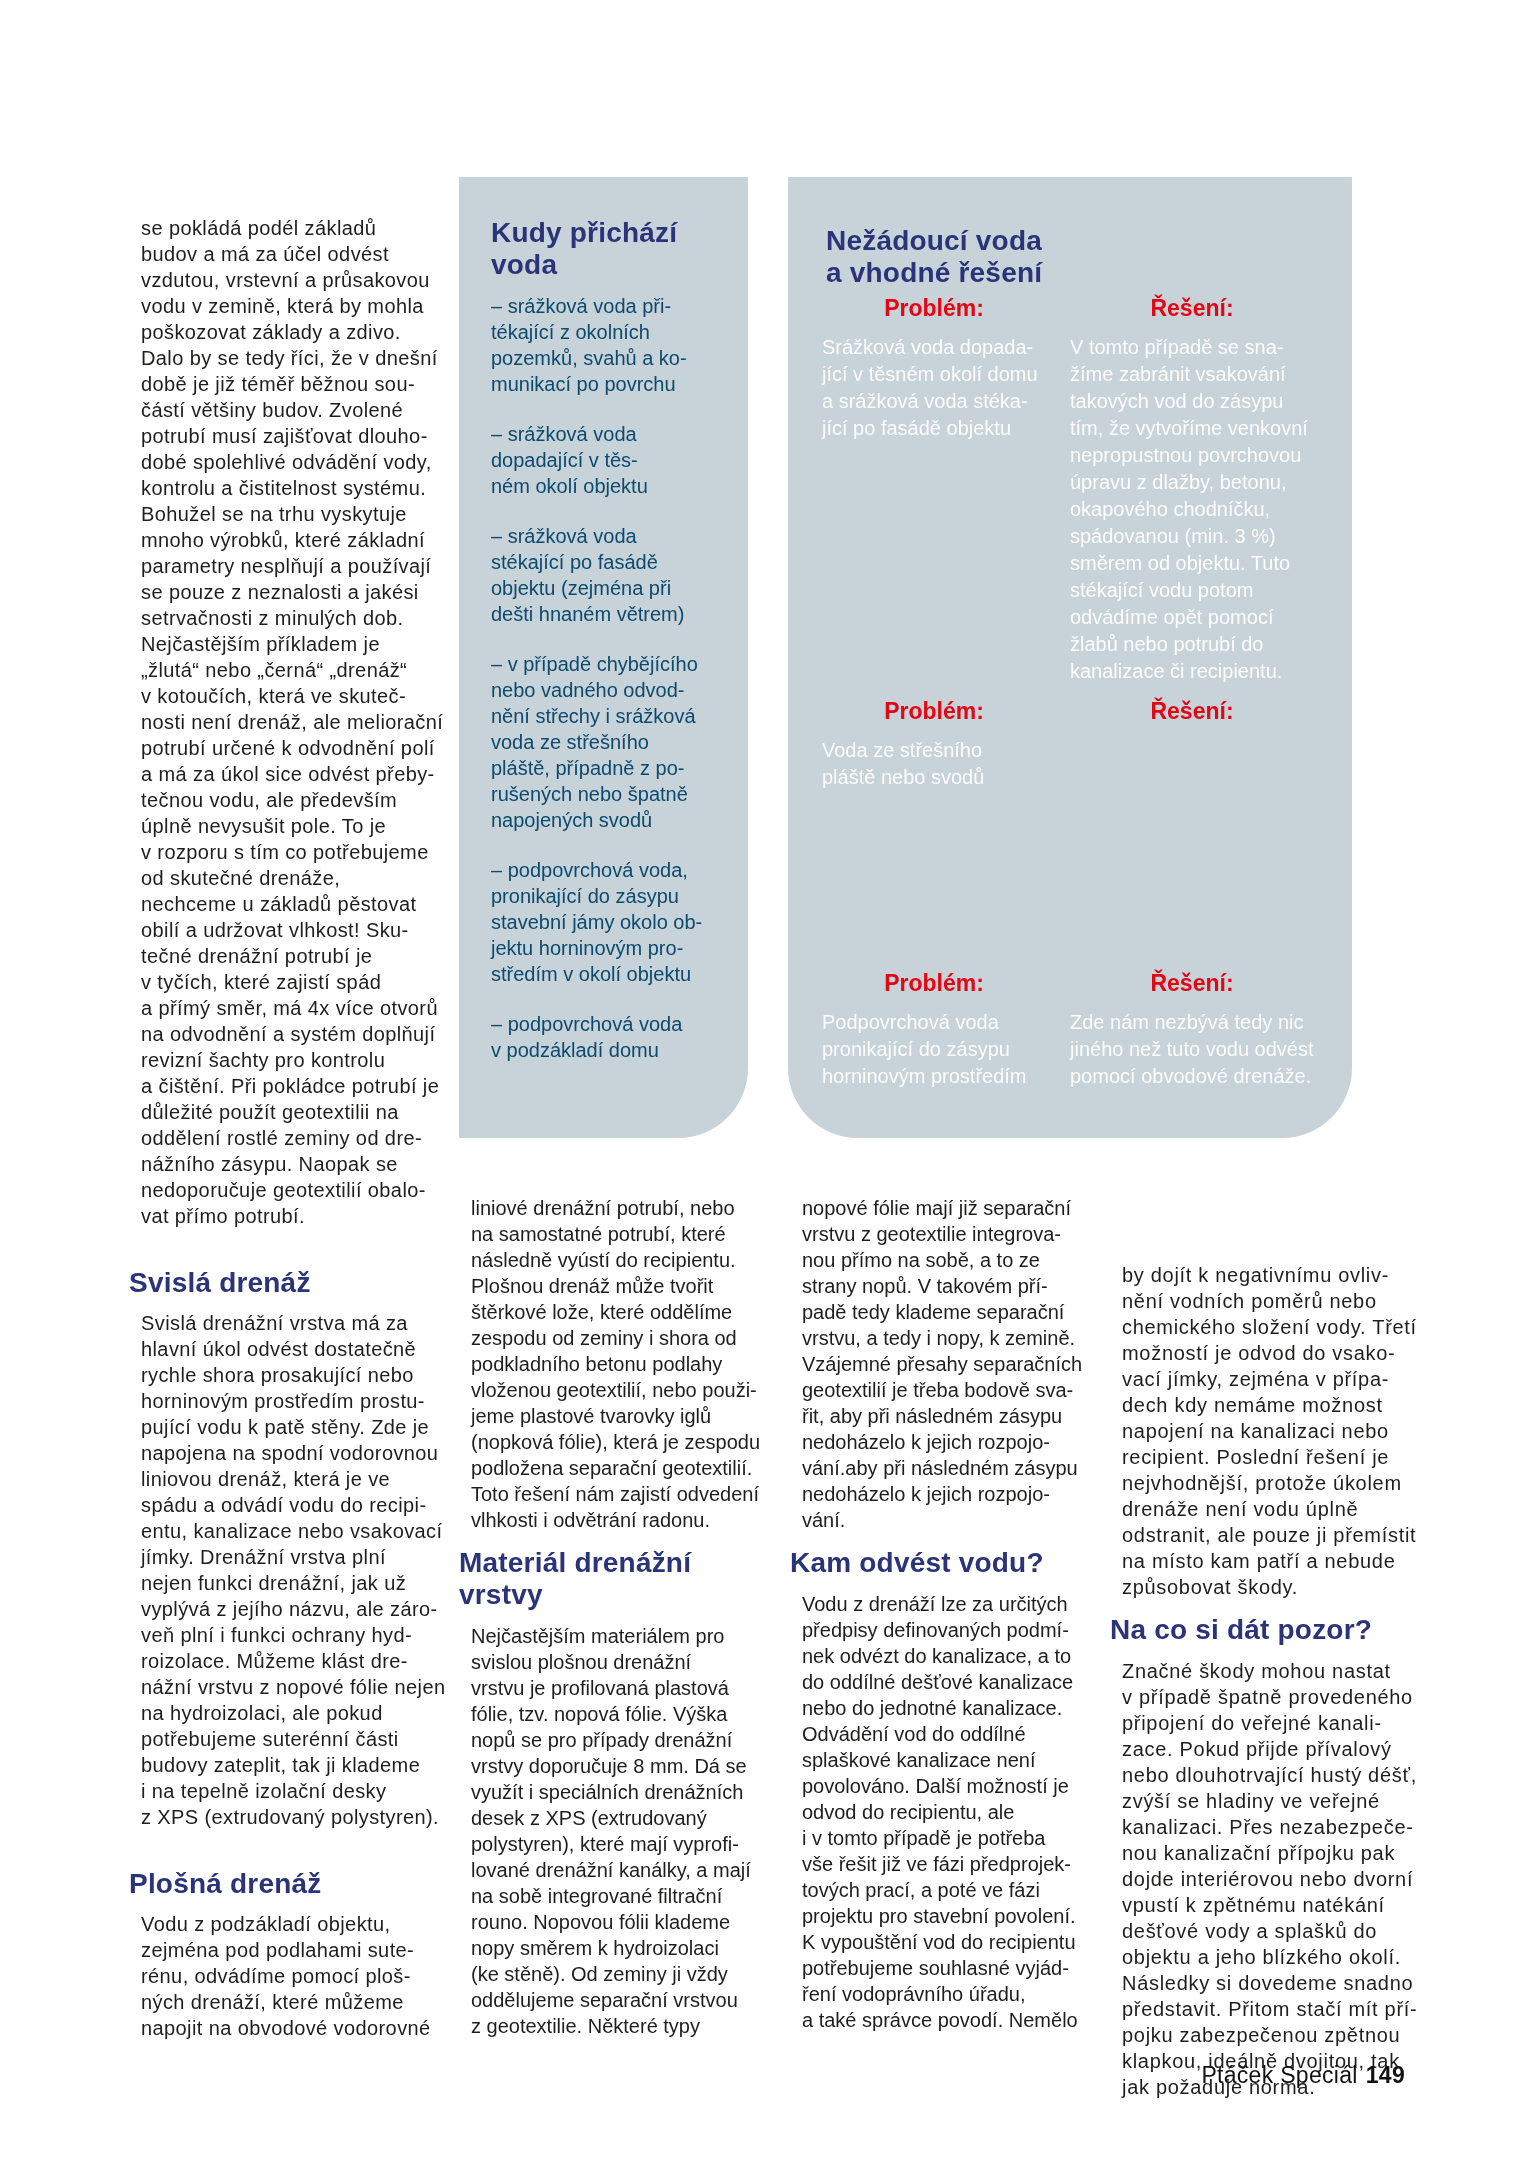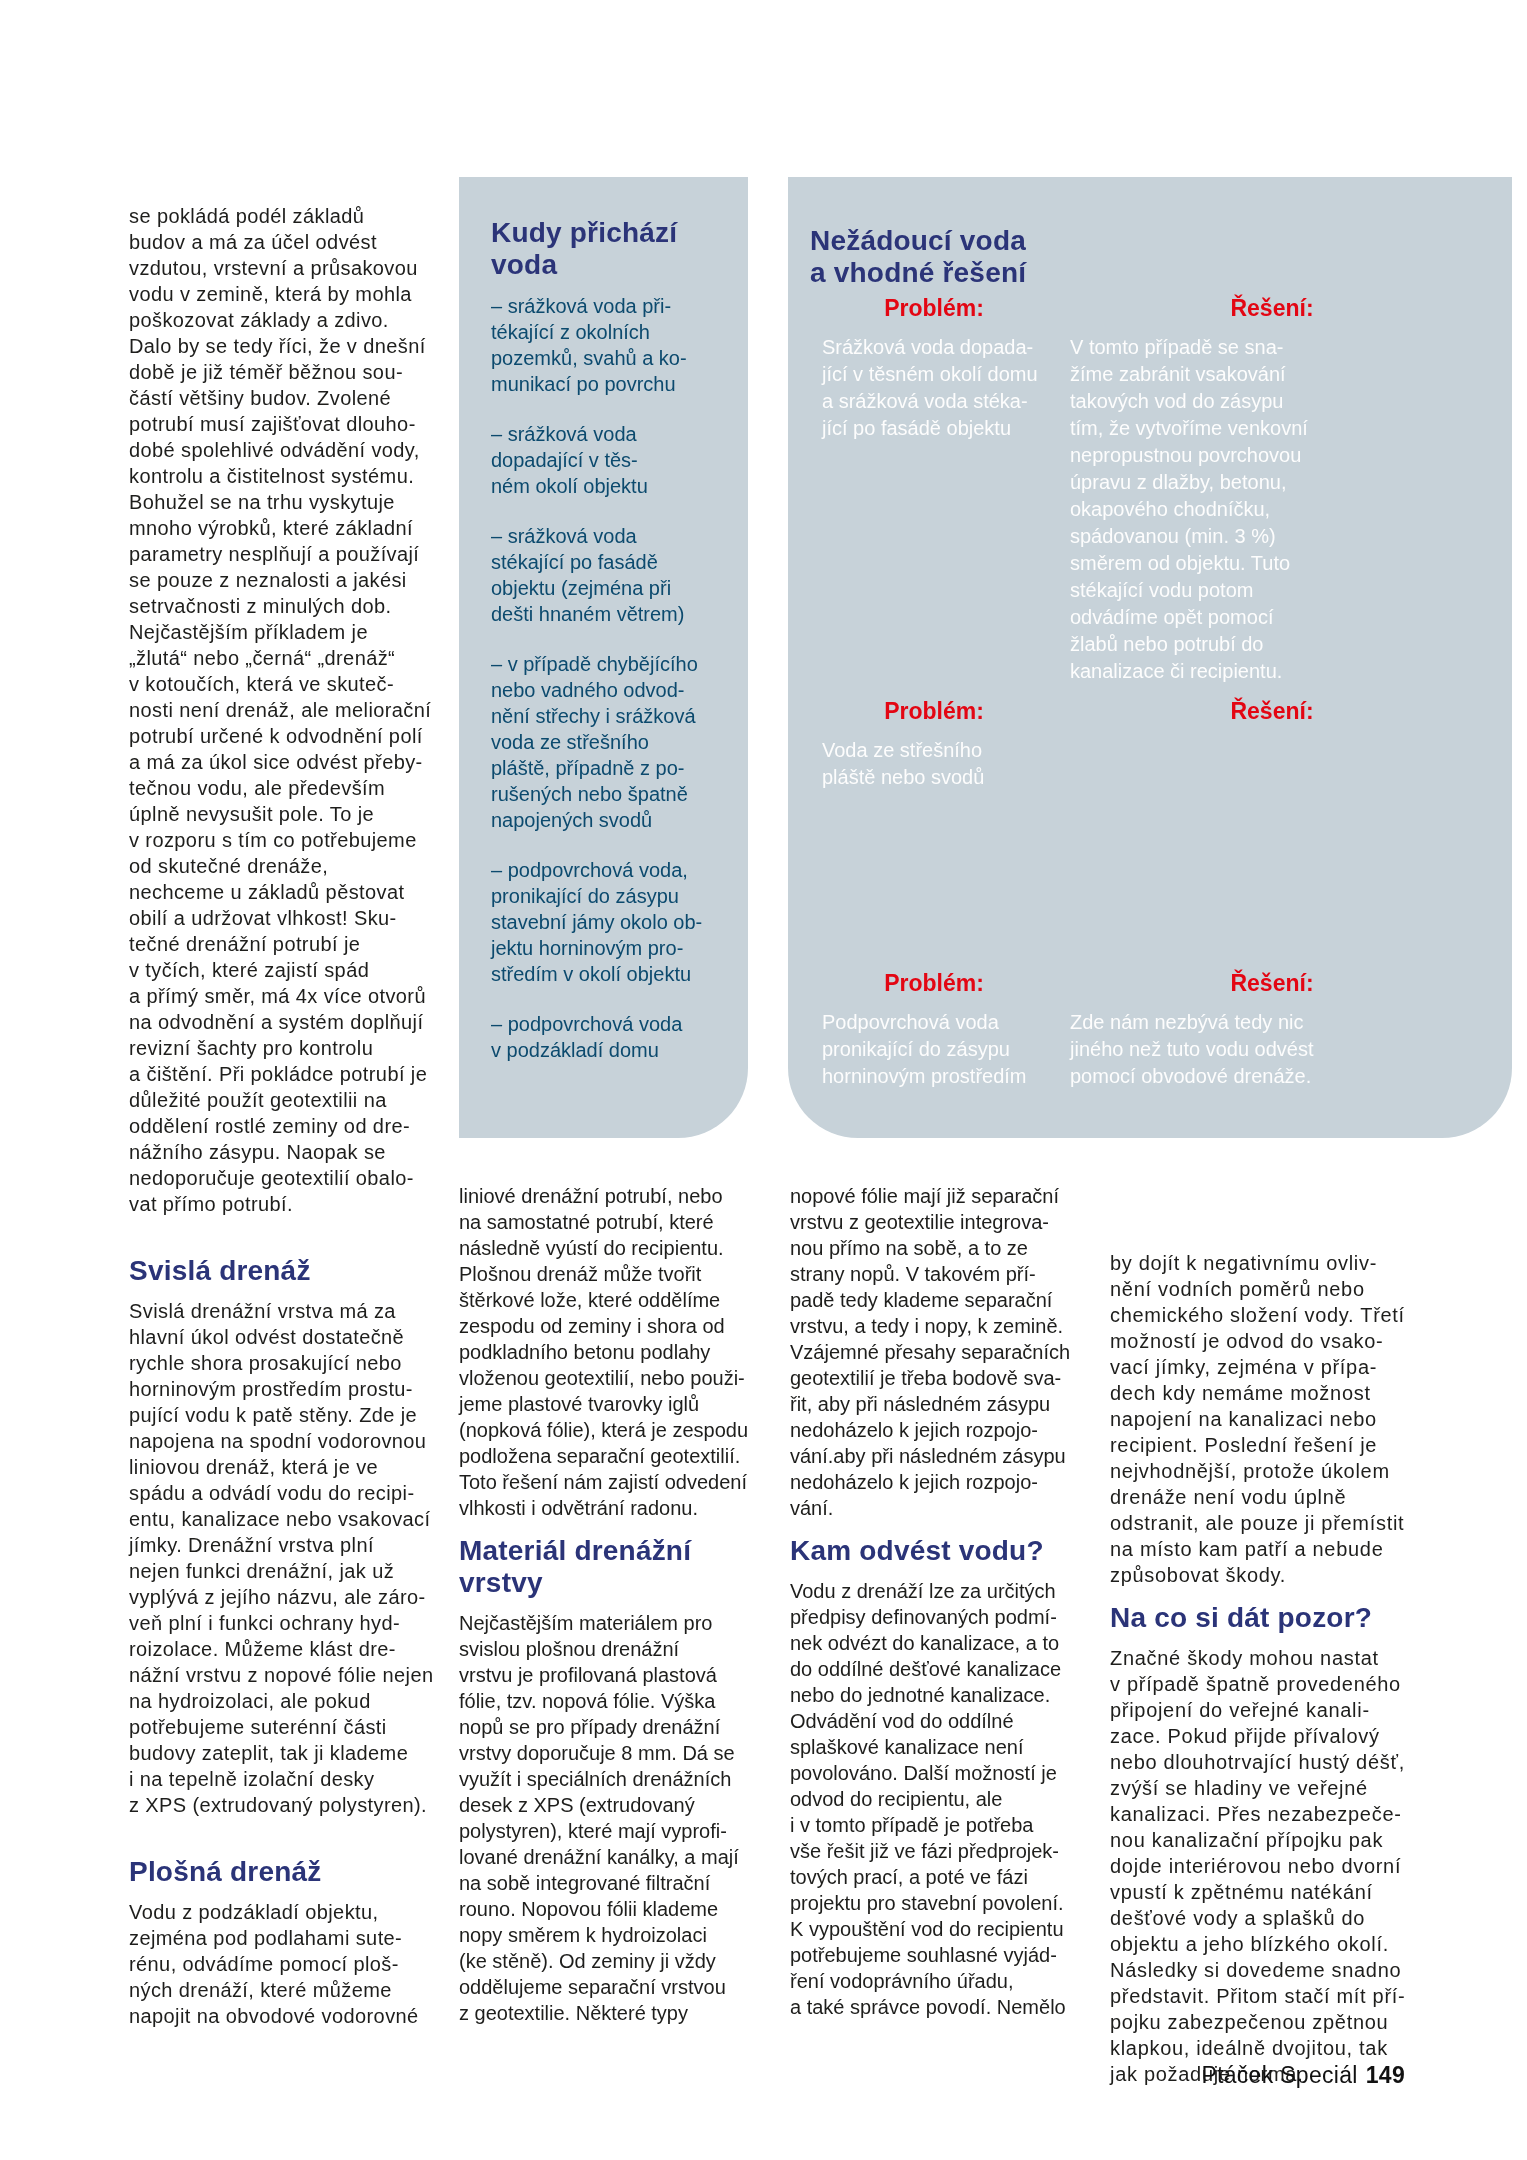--- a/index.html
+++ b/index.html
@@ -24,42 +24,42 @@
   }
   .infobox{
     position:absolute;top:177px;background:#c7d2d9;
   }
   #box-sources{
     left:459px;width:289px;height:961px;
     border-radius:0 0 70px 0;
     padding:40px 24px 0 32px;box-sizing:border-box;
   }
   #box-problems{
-    left:788px;width:724px;height:961px;
+    left:788px;width:564px;height:961px;
     border-radius:0 0 70px 70px;
-    padding:48px 30px 0 22px;box-sizing:border-box;
+    padding:48px 30px 0 38px;box-sizing:border-box;
   }
   .box-heading{
     font-size:28px;line-height:32px;font-weight:bold;color:#2b3478;
     margin:0 0 12px 0;white-space:pre-line;letter-spacing:0.2px;
   }
   .box-item{
     color:#0c4a6e;font-size:20px;line-height:26px;margin:0 0 24px 0;
   }
   .pbox-row{position:absolute;left:22px;right:26px;display:flex;}
   .pbox-row.r1{top:118px;}
   .pbox-row.r2{top:521px;}
   .pbox-row.r3{top:793px;}
   .pbox-cell-problem{width:248px;flex:none;}
   .pbox-cell-solution{flex:1;}
   .pbox-label{
     color:#e30613;font-weight:bold;font-size:23px;line-height:27px;margin:0;text-align:center;
   }
   .pbox-text{color:#fdfdfd;font-size:20px;line-height:27px;margin:12px;}
-  p{margin:0;}
+  p{margin:12px;}
   #footer{
     position:absolute;top:2062px;right:122px;
     font-size:23px;color:#111;letter-spacing:0.3px;
   }
   #footer .brand{font-weight:500;}
   #footer .pagenum{font-weight:bold;margin-left:8px;text-align:right;}
 </style>
 </head>
 <body>
 

